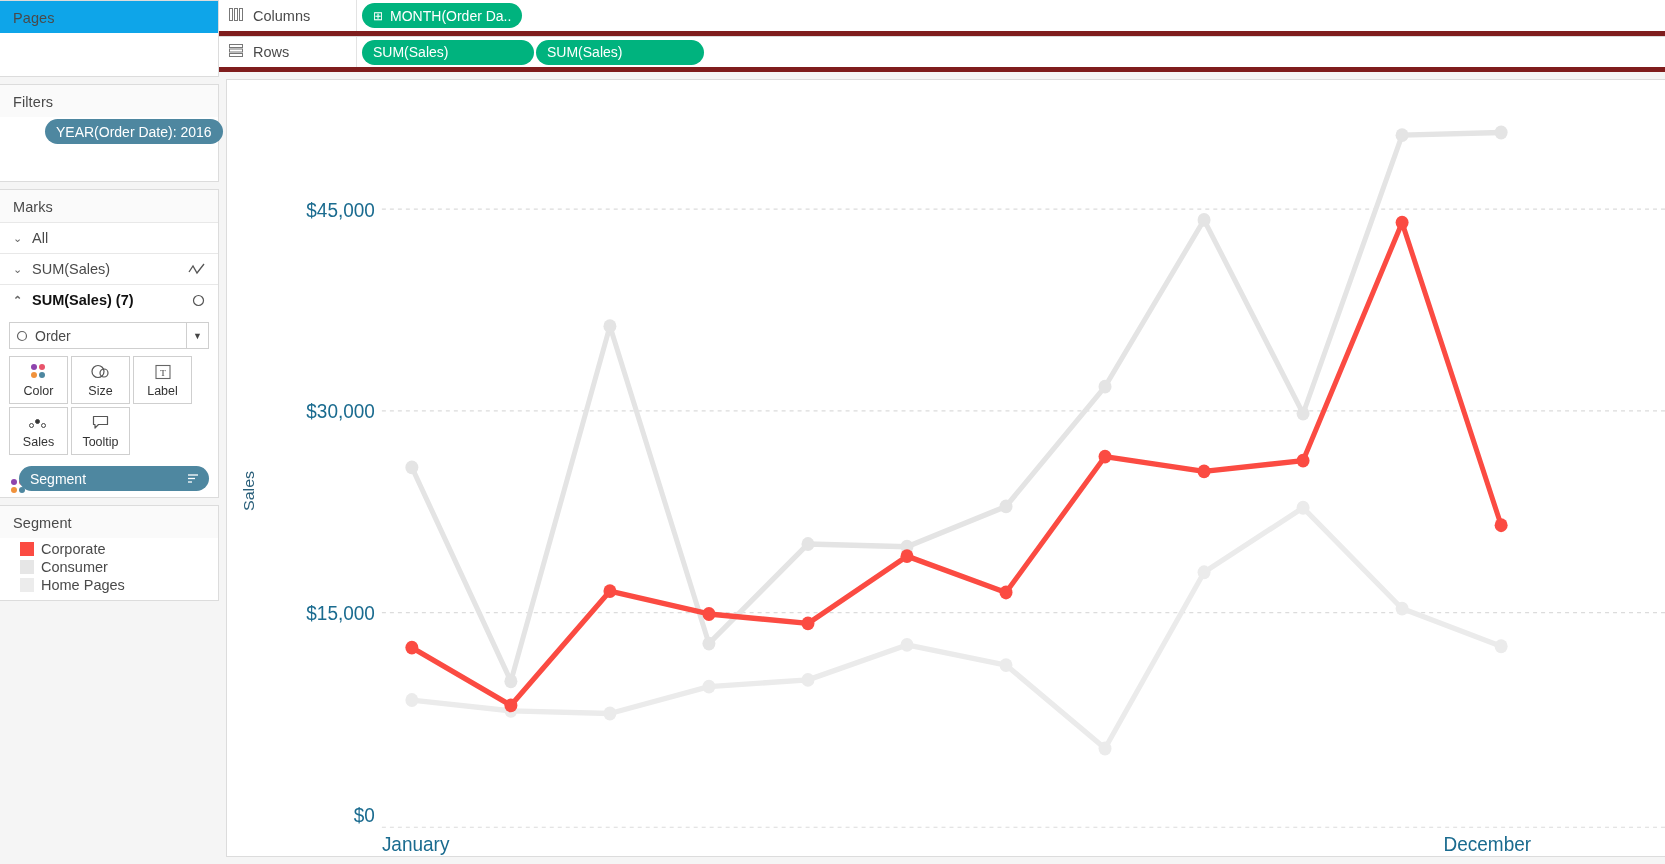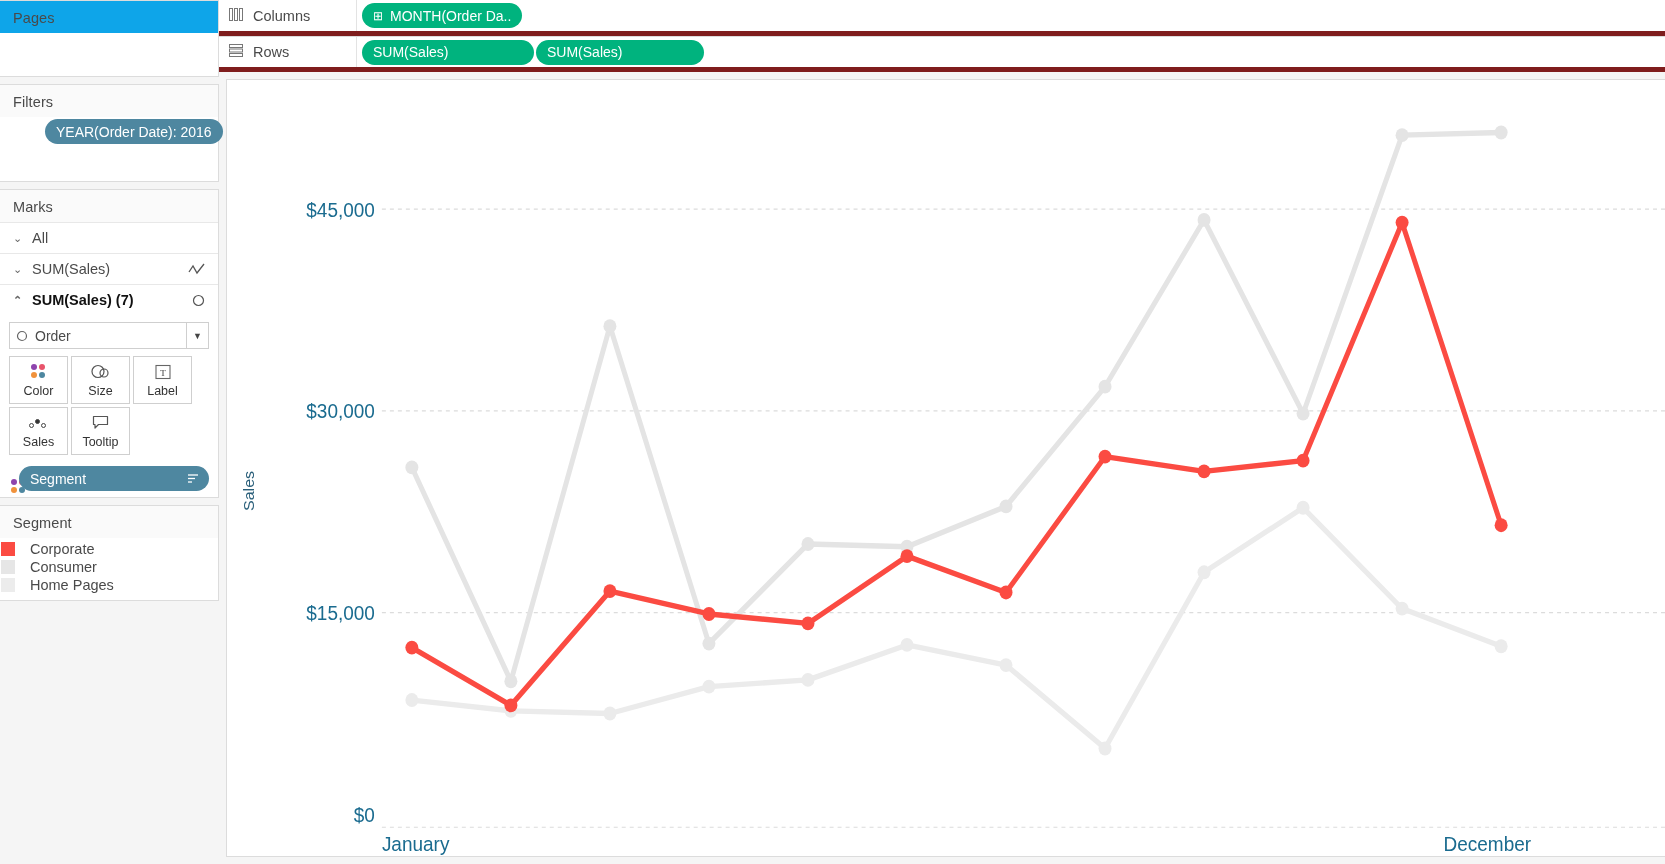--- a/index.html
+++ b/index.html
@@ -127,23 +127,23 @@
 
   .dots3 { width:19px; height:12px; position:relative; }
   .dots3 i { position:absolute; width:5px;height:5px;border-radius:50%;border:1px solid #444; }
   .dots3 i:nth-child(1){ left:0; top:6px; }
   .dots3 i:nth-child(2){ left:6px; top:2px; background:#333; }
   .dots3 i:nth-child(3){ left:12px; top:6px; }
 
   
   #legend-card .legend-items { padding: 2px 0 6px 0; }
   .legend-item {
-    display:flex; align-items:center; gap:15px;
+    display:flex; align-items:center; gap:7px;
     font-size:14.5px; color:#4a4a4a;
-    padding: 1px 1px;
+    padding: 1px 20px;
   }
   .legend-swatch { width:14px; height:14px; flex:0 0 14px; }
 
   
   .right { flex: 1; display:flex; flex-direction: column; }
 
   .shelf-bar {
     display:flex; align-items:center;
     height: 36px;
     background:#ffffff;

